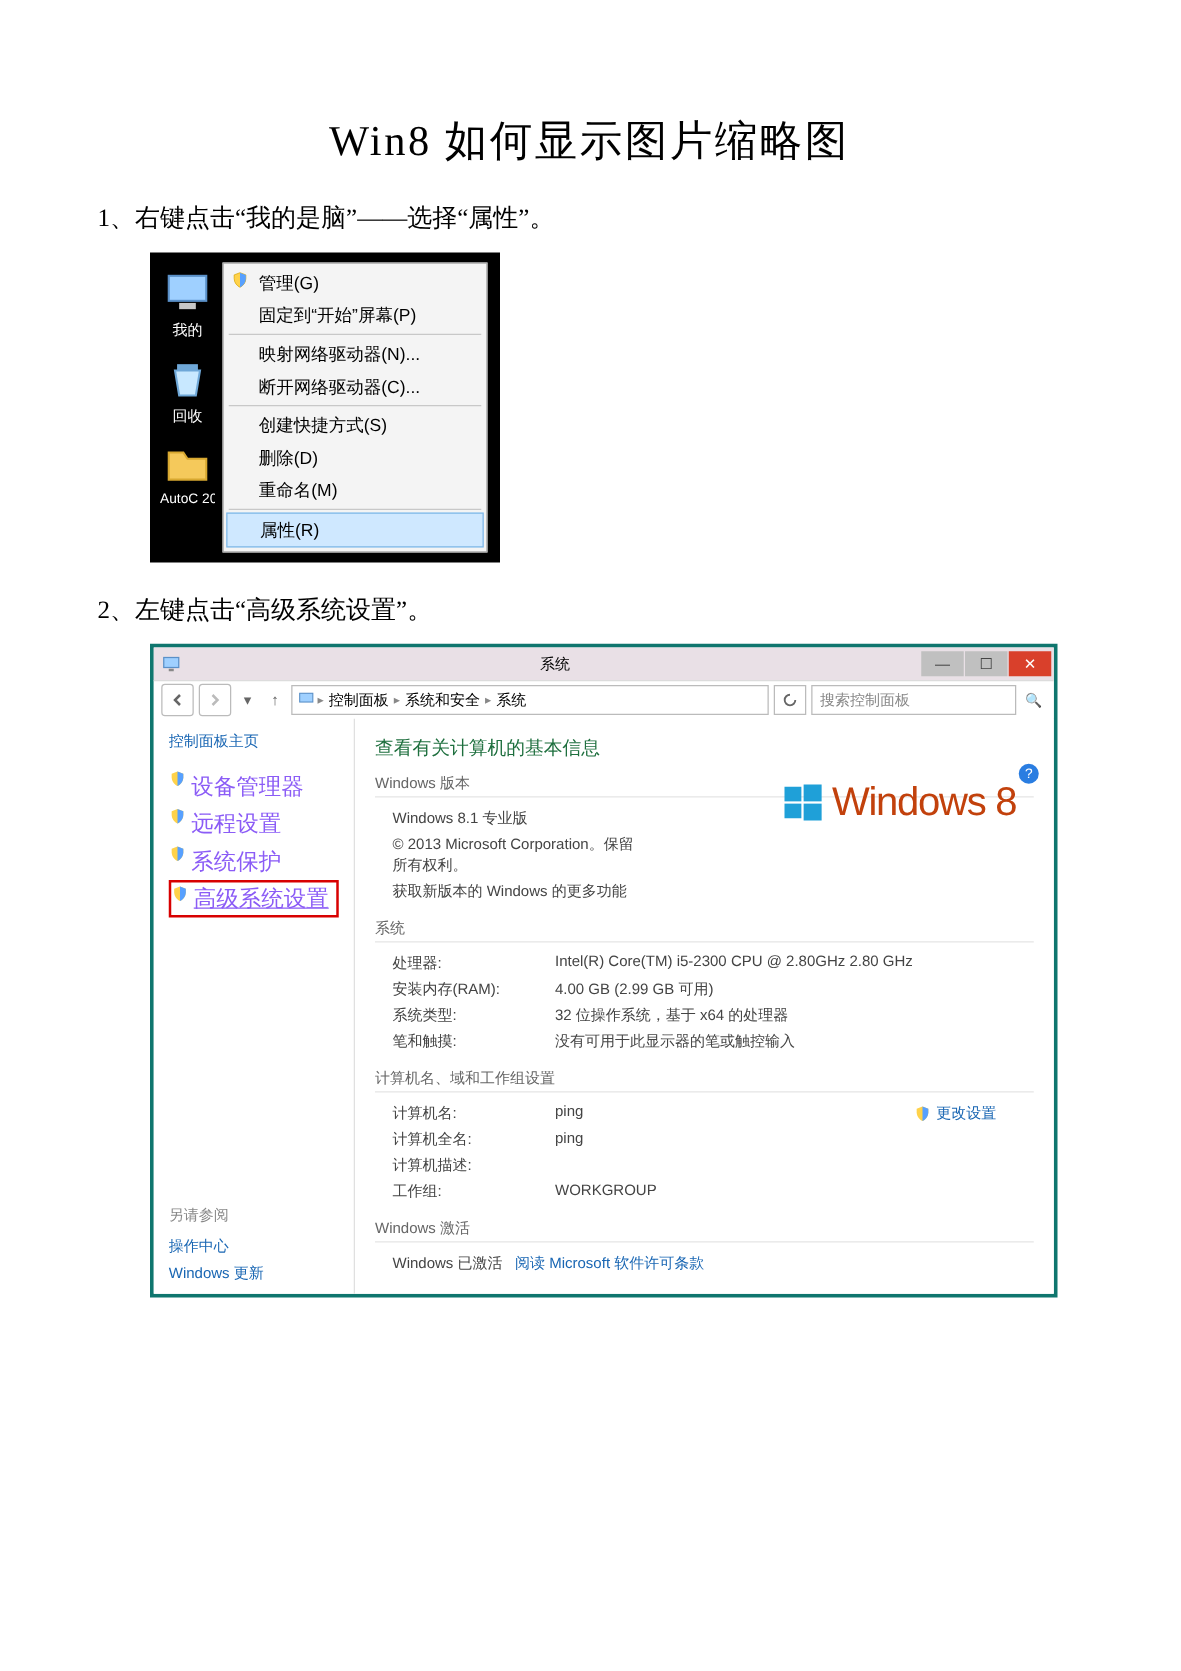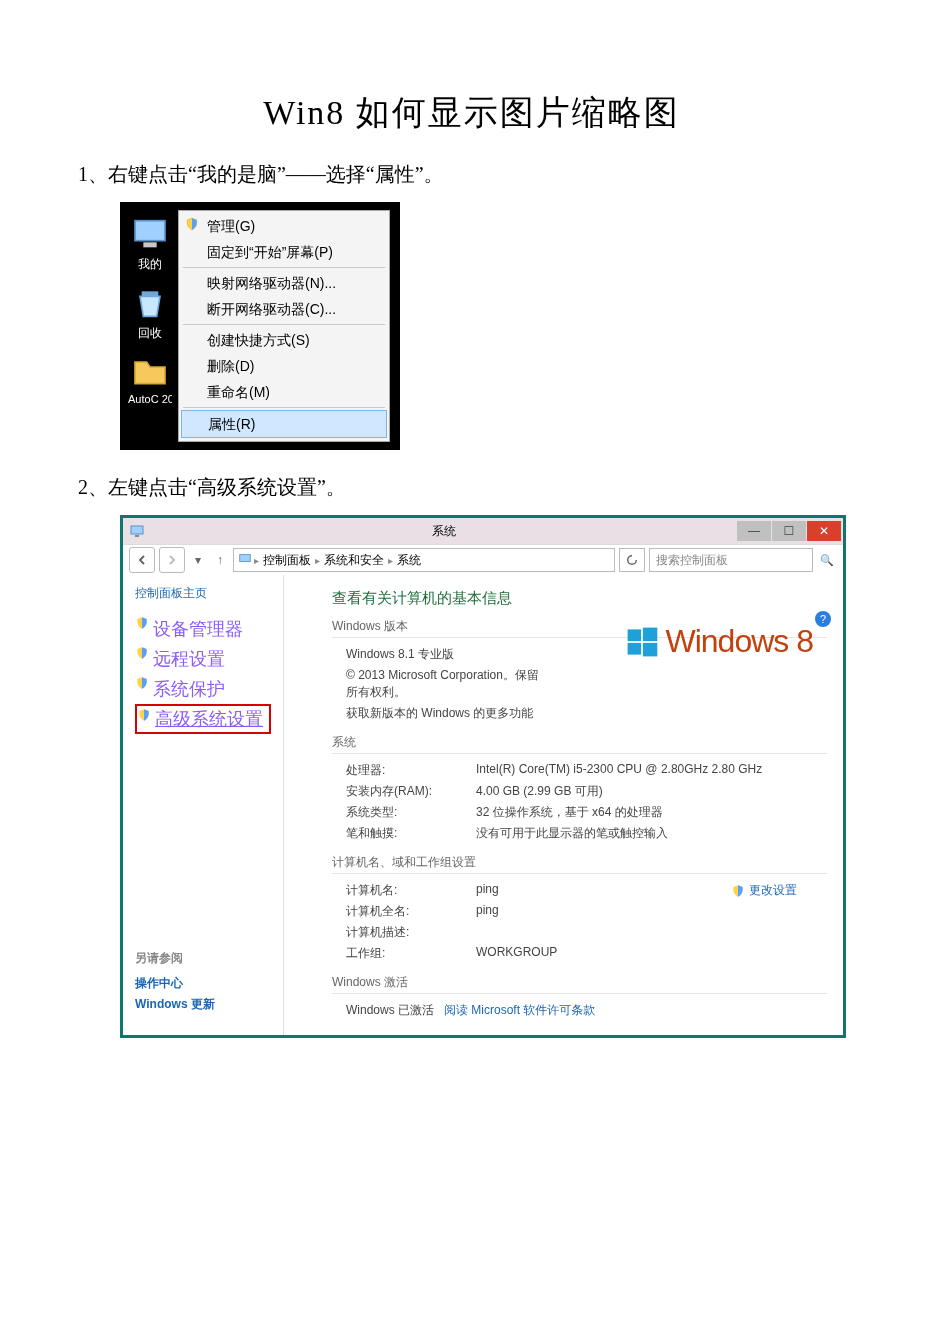--- a/index.html
+++ b/index.html
@@ -145,21 +145,20 @@
     position: absolute; right: 12px; top: 36px;
     width: 16px; height: 16px; border-radius: 50%;
     background: #2a7de1; color: #fff; font-size: 11px;
     display: flex; align-items: center; justify-content: center;
   }
 
   .win-body {
     display: flex;
     min-height: 380px;
     background: #fff;
-    gap: 32px;
   }
   .left-pane {
     width: 140px; padding: 10px 8px 10px 12px;
     border-right: 1px solid #e0e0e0;
     position: relative;
   }
   .cp-home { color: #1966b3; margin-bottom: 12px; }
   .side-link {
     color: #8b5cf6; padding: 3px 0 3px 18px;
     position: relative; font-size: 18px;
@@ -167,23 +166,22 @@
   .side-link .sicon {
     position: absolute; left: 0; top: 2px; width: 14px; height: 14px;
     display: inline-flex; align-items: center; justify-content: center;
   }
   .side-hl {
     border: 2px solid #d80000; display: inline-block;
     padding: 1px 6px 1px 18px;
   }
   .side-hl span { text-decoration: underline; }
   .see-also {
-    position: absolute; bottom: 20px; left: 12px;
+    position: absolute; bottom: 6px; left: 12px;
     color: #555;
-    font-weight: bold;
   }
   .see-also .s-head { color: #888; margin-bottom: 4px; }
   .see-also div { padding: 2px 0; color: #1966b3; }
 
   .right-pane { flex: 1; padding: 14px 16px 14px 16px; position: relative; }
   .green-head { color: #1e6f3e; font-size: 15px; margin-bottom: 10px; }
   .section-head { color: #666; font-size: 12px; margin: 10px 0 6px 0; border-bottom: 1px solid #e5e5e5; padding-bottom: 2px; }
   .kv { display: flex; padding: 2px 0; padding-left: 14px; font-size: 12px; }
   .kv .k { width: 130px; color: #444; }
   .kv .v { color: #444; flex: 1; }

